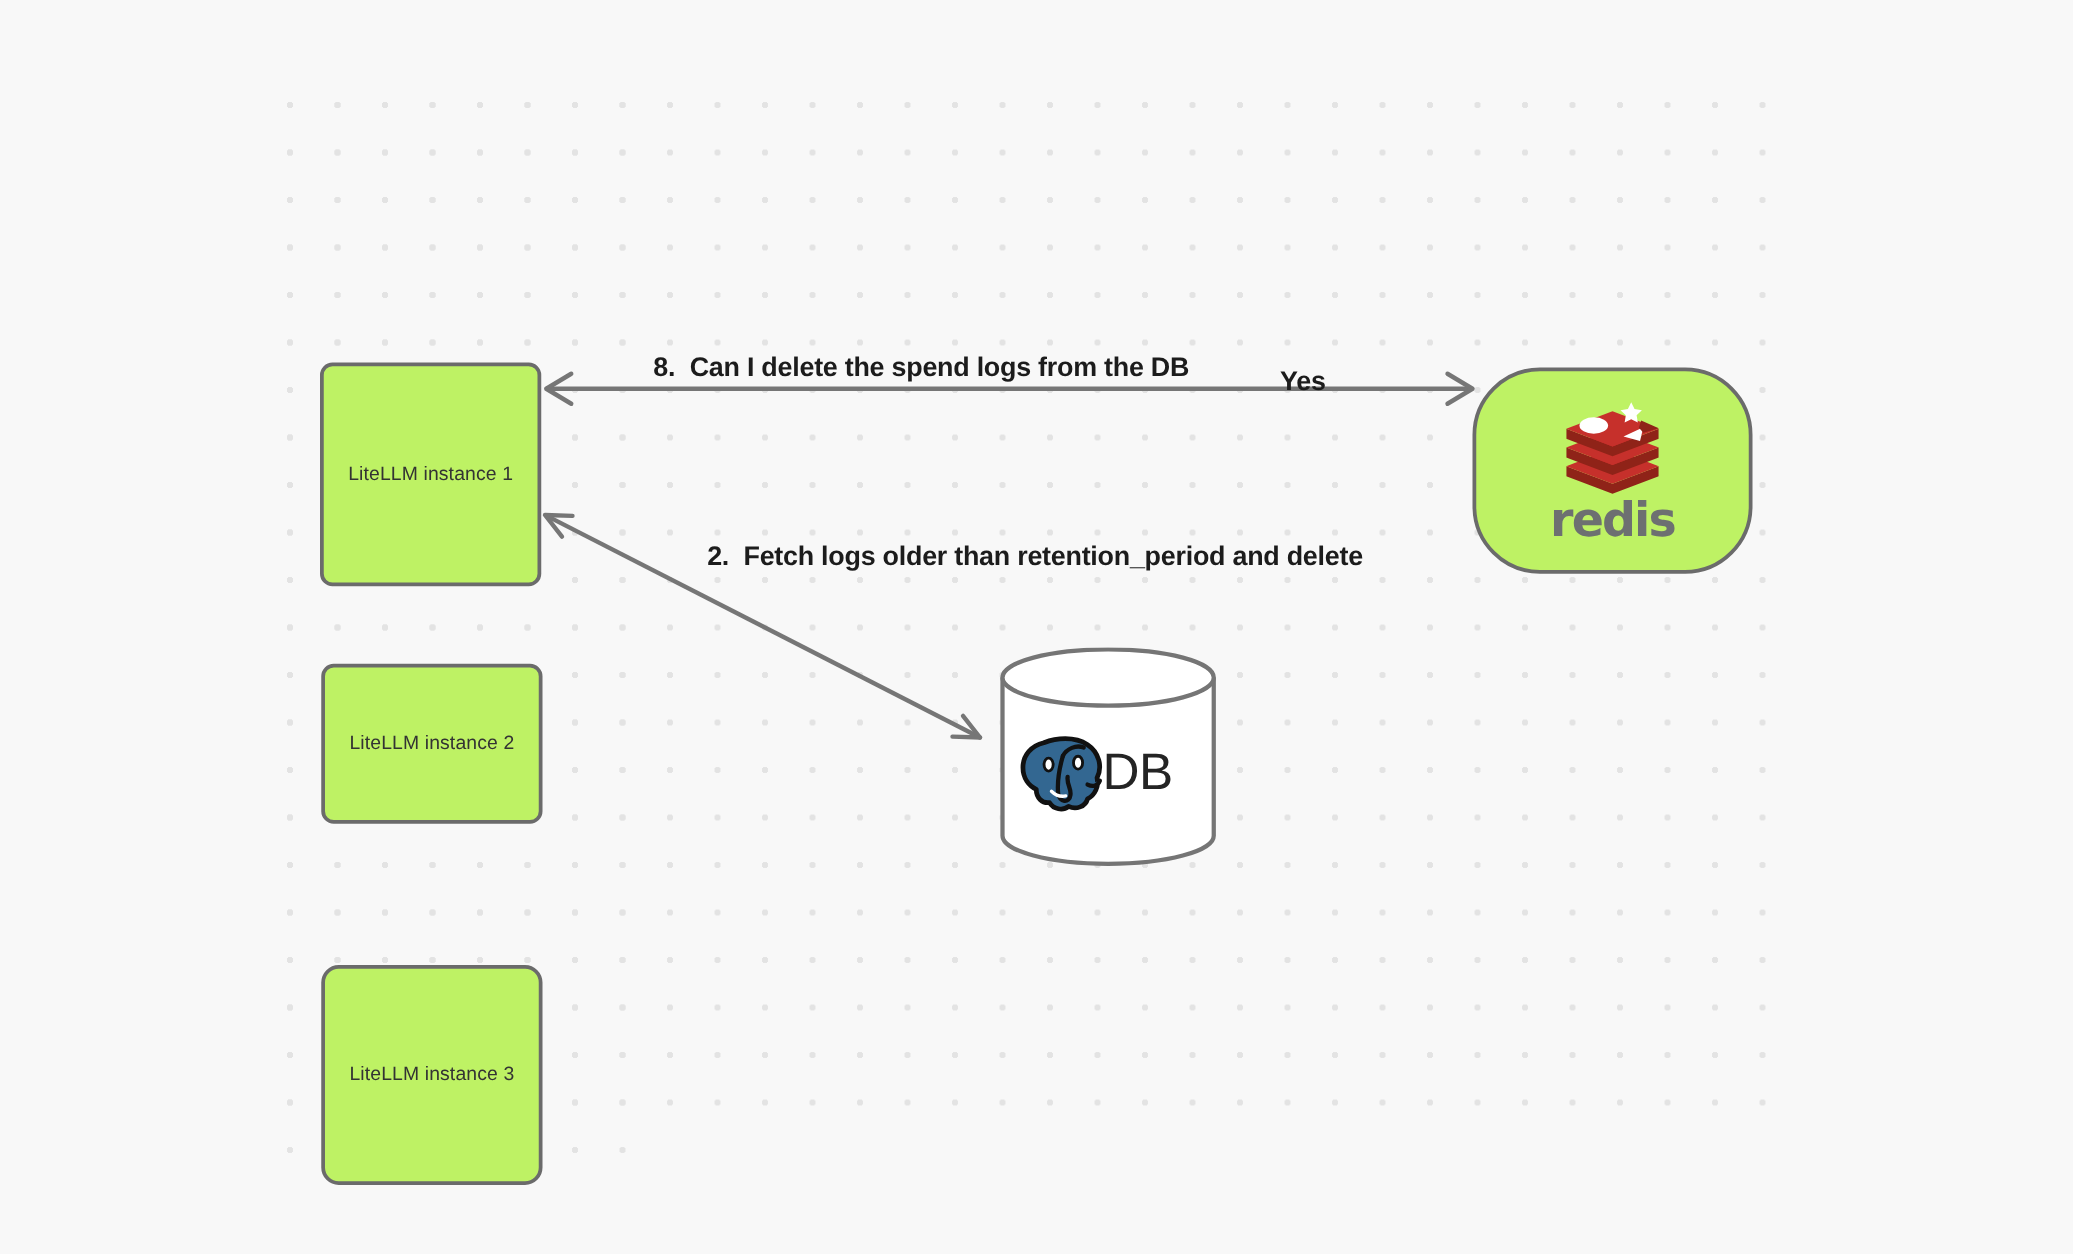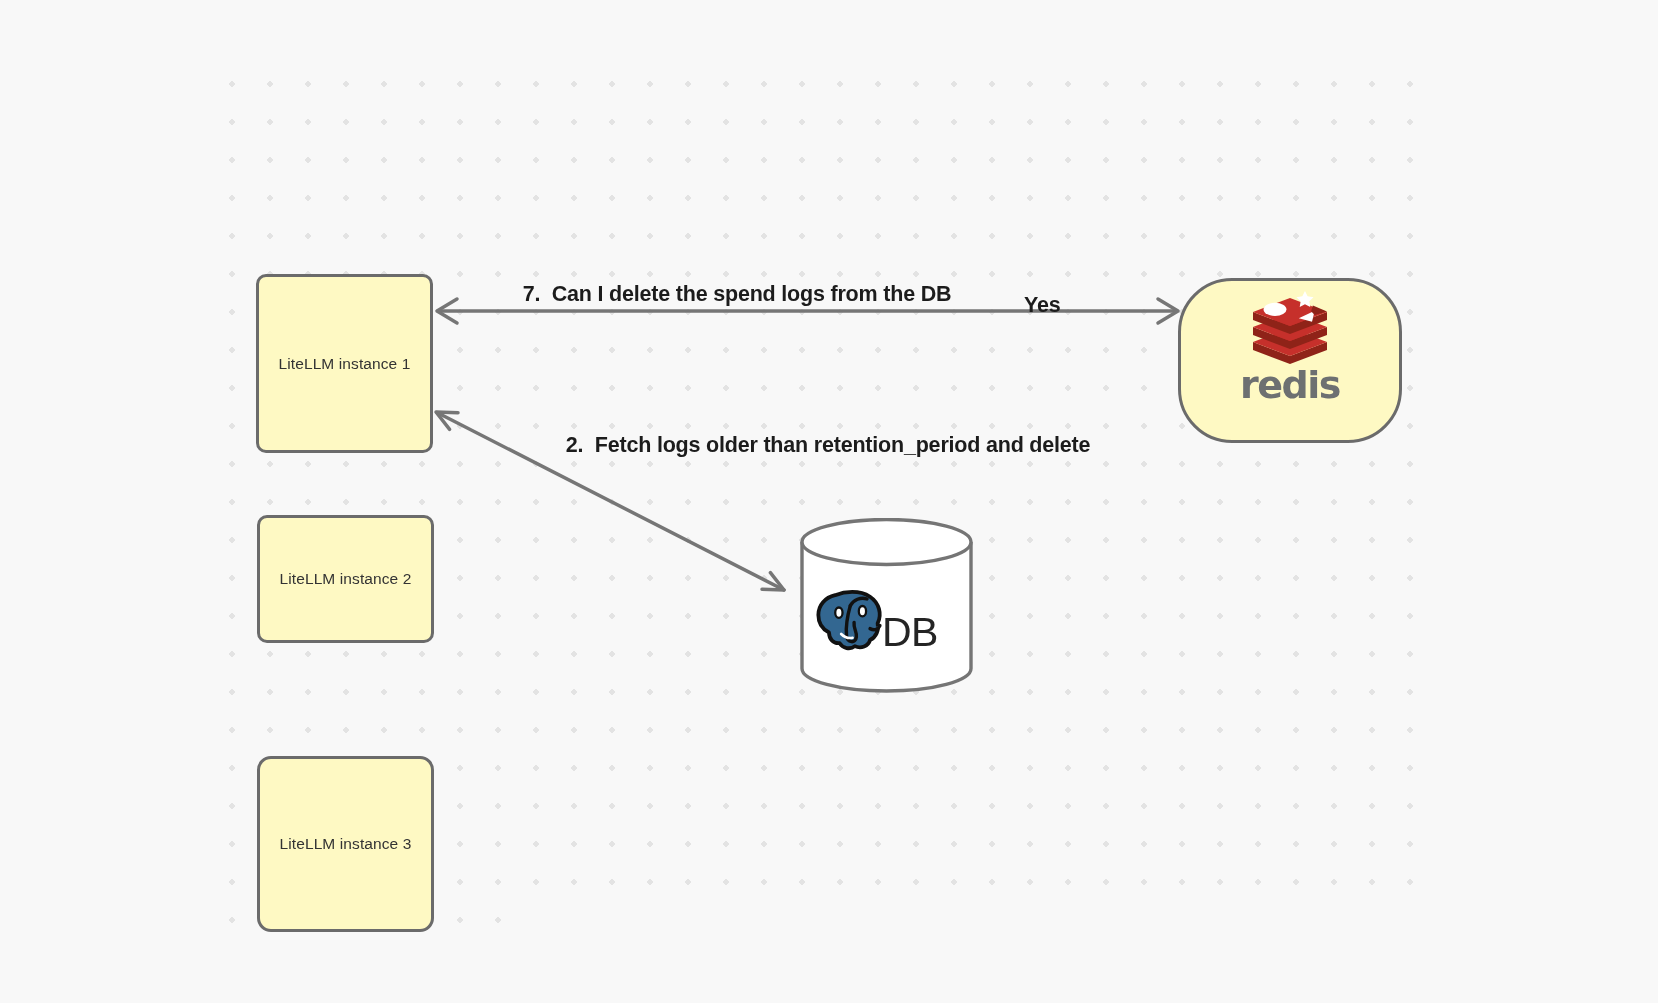--- a/index.html
+++ b/index.html
@@ -16,44 +16,44 @@
     position:absolute;
     background-image:radial-gradient(circle at 19px 19px,#e3e3e3 0 2.6px,transparent 2.7px);
     background-size:38px 38px;
     pointer-events:none;
   }
   .grid-a{left:213px;top:65px;width:1216px;height:836px;}
   .grid-b{left:213px;top:65px;width:304px;height:874px;}
 
   .arrows{position:absolute;left:0;top:0;z-index:2;}
 
-  .node{position:absolute;background:#fef9c3;border:3.4px solid #6b6b6b;box-sizing:border-box;z-index:3;}
+  .node{position:absolute;background:#bef264;border:3.4px solid #6b6b6b;box-sizing:border-box;z-index:3;margin-top:16px;}
   .instance{
     width:177px;height:179px;border-radius:10px;
     display:flex;align-items:center;justify-content:center;
     font-size:15.5px;color:#333333;letter-spacing:.1px;
   }
   .inst1{left:256px;top:274px;}
   .inst2{left:257px;top:515px;height:128px;}
   .inst3{left:257px;top:756px;height:176px;border-radius:14px;}
 
   .redis-node{
     left:1178px;top:278px;width:224px;height:165px;border-radius:54px;
-    display:flex;flex-direction:column;align-items:center;padding-top:8px;
+    display:flex;flex-direction:column;align-items:center;padding-top:23px;
   }
   .redis-word{
     font-size:38px;line-height:40px;font-weight:700;letter-spacing:-1.5px;
     color:#6d7071;font-family:"DejaVu Sans","Liberation Sans",sans-serif;
   }
 
   .cylinder{position:absolute;left:800px;top:518px;width:173px;height:175px;z-index:3;}
   .cyl-shape{position:absolute;left:0;top:0;}
   .db-row{
     position:absolute;left:10px;top:60px;width:160px;height:78px;
-    display:flex;align-items:flex-end;
+    display:flex;align-items:center;
   }
   .db-text{
     font-size:41px;color:#242424;font-weight:500;letter-spacing:-.5px;
     margin-left:-4px;font-family:"Liberation Sans","DejaVu Sans",sans-serif;
   }
 
   .edge-label{
     position:absolute;z-index:4;
     font-weight:700;font-size:21.5px;line-height:25px;color:#1c1c1c;
     white-space:pre;letter-spacing:-.2px;
@@ -86,21 +86,21 @@
   <div class="node instance inst1">
     <span>LiteLLM instance 1</span>
   </div>
   <div class="node instance inst2">
     <span>LiteLLM instance 2</span>
   </div>
   <div class="node instance inst3">
     <span>LiteLLM instance 3</span>
   </div>
 
-  <div class="edge-label lbl-1">7.  Can I delete the spend logs from the DB</div>
+  <div class="edge-label lbl-1">8.  Can I delete the spend logs from the DB</div>
   <div class="edge-label lbl-yes">Yes</div>
   <div class="edge-label lbl-2">2.  Fetch logs older than retention_period and delete</div>
 
   <div class="node redis-node">
     <svg width="74" height="76" viewBox="0 -10 84 86">
 
       <g transform="translate(0,34)">
         <polygon points="0,16 0,25 42,41 84,25 84,16 42,32" fill="#8f2318"></polygon>
         <polygon points="42,0 84,16 42,32 0,16" fill="#c6302b"></polygon>
       </g>

